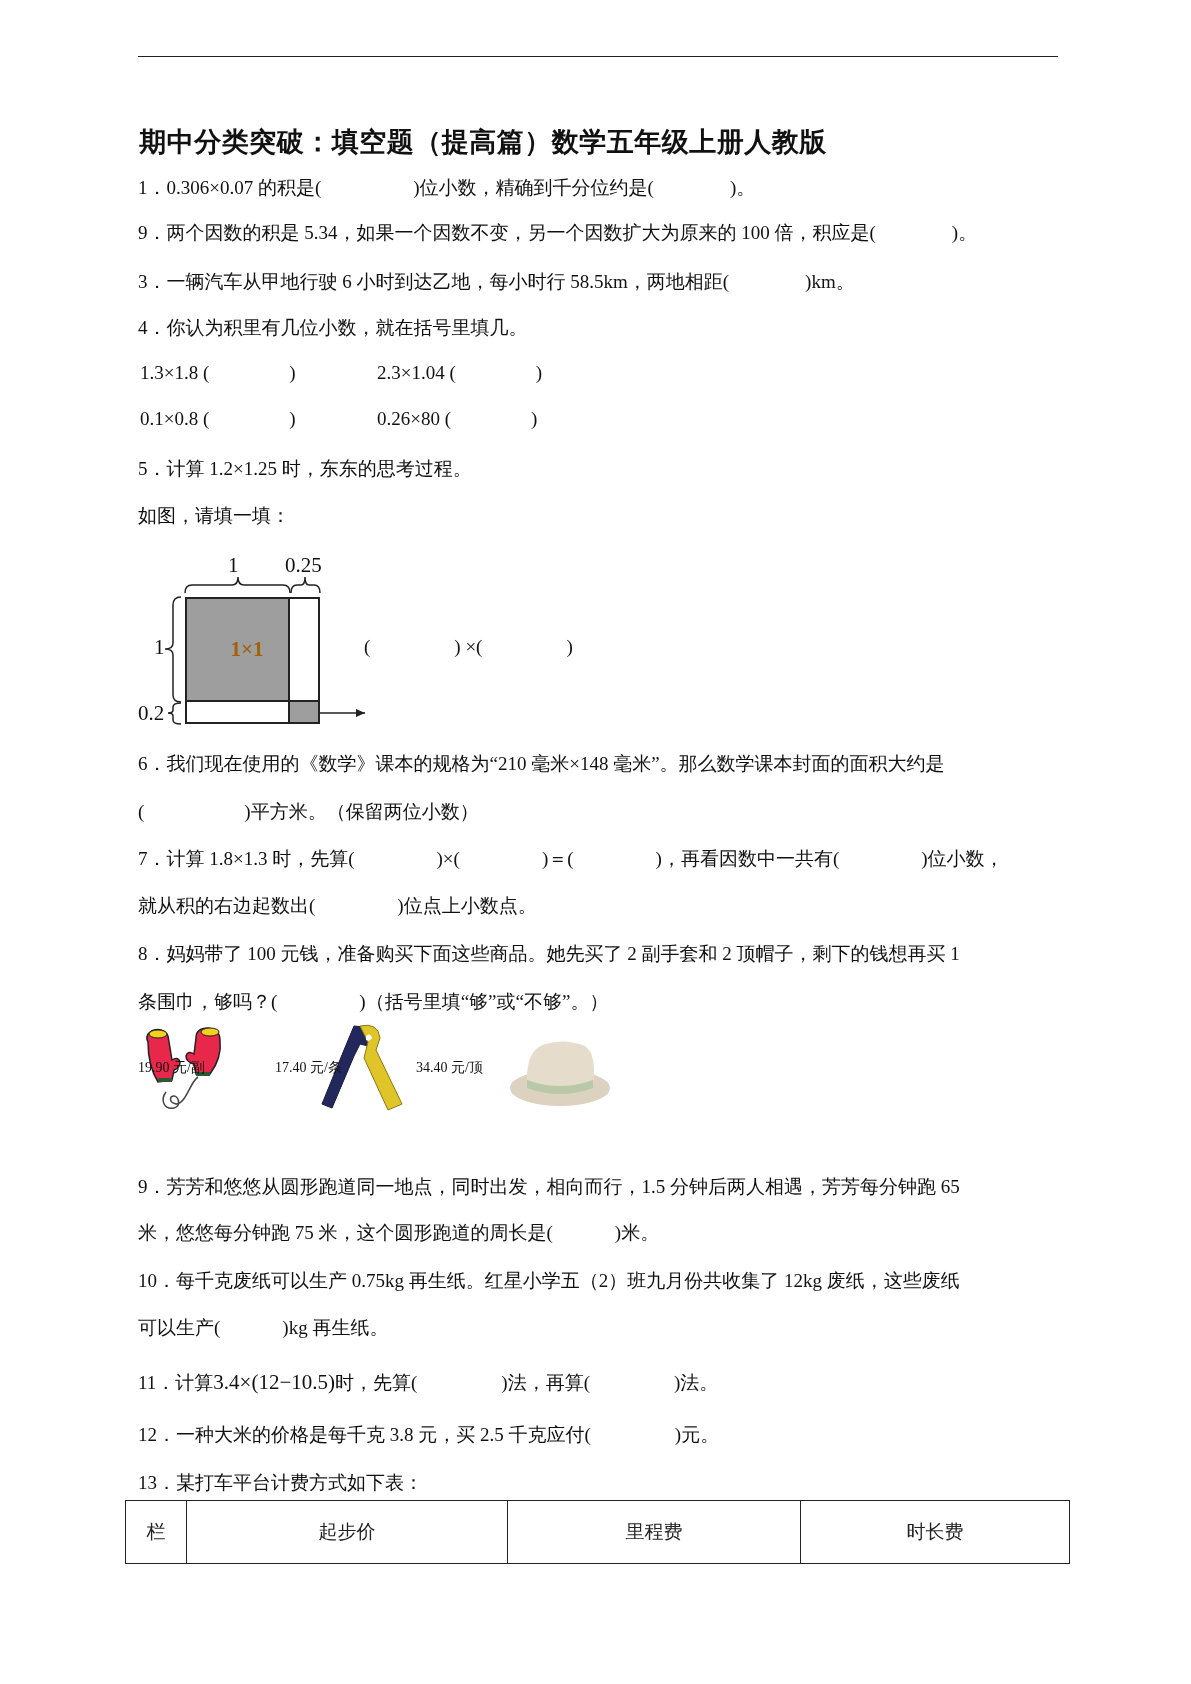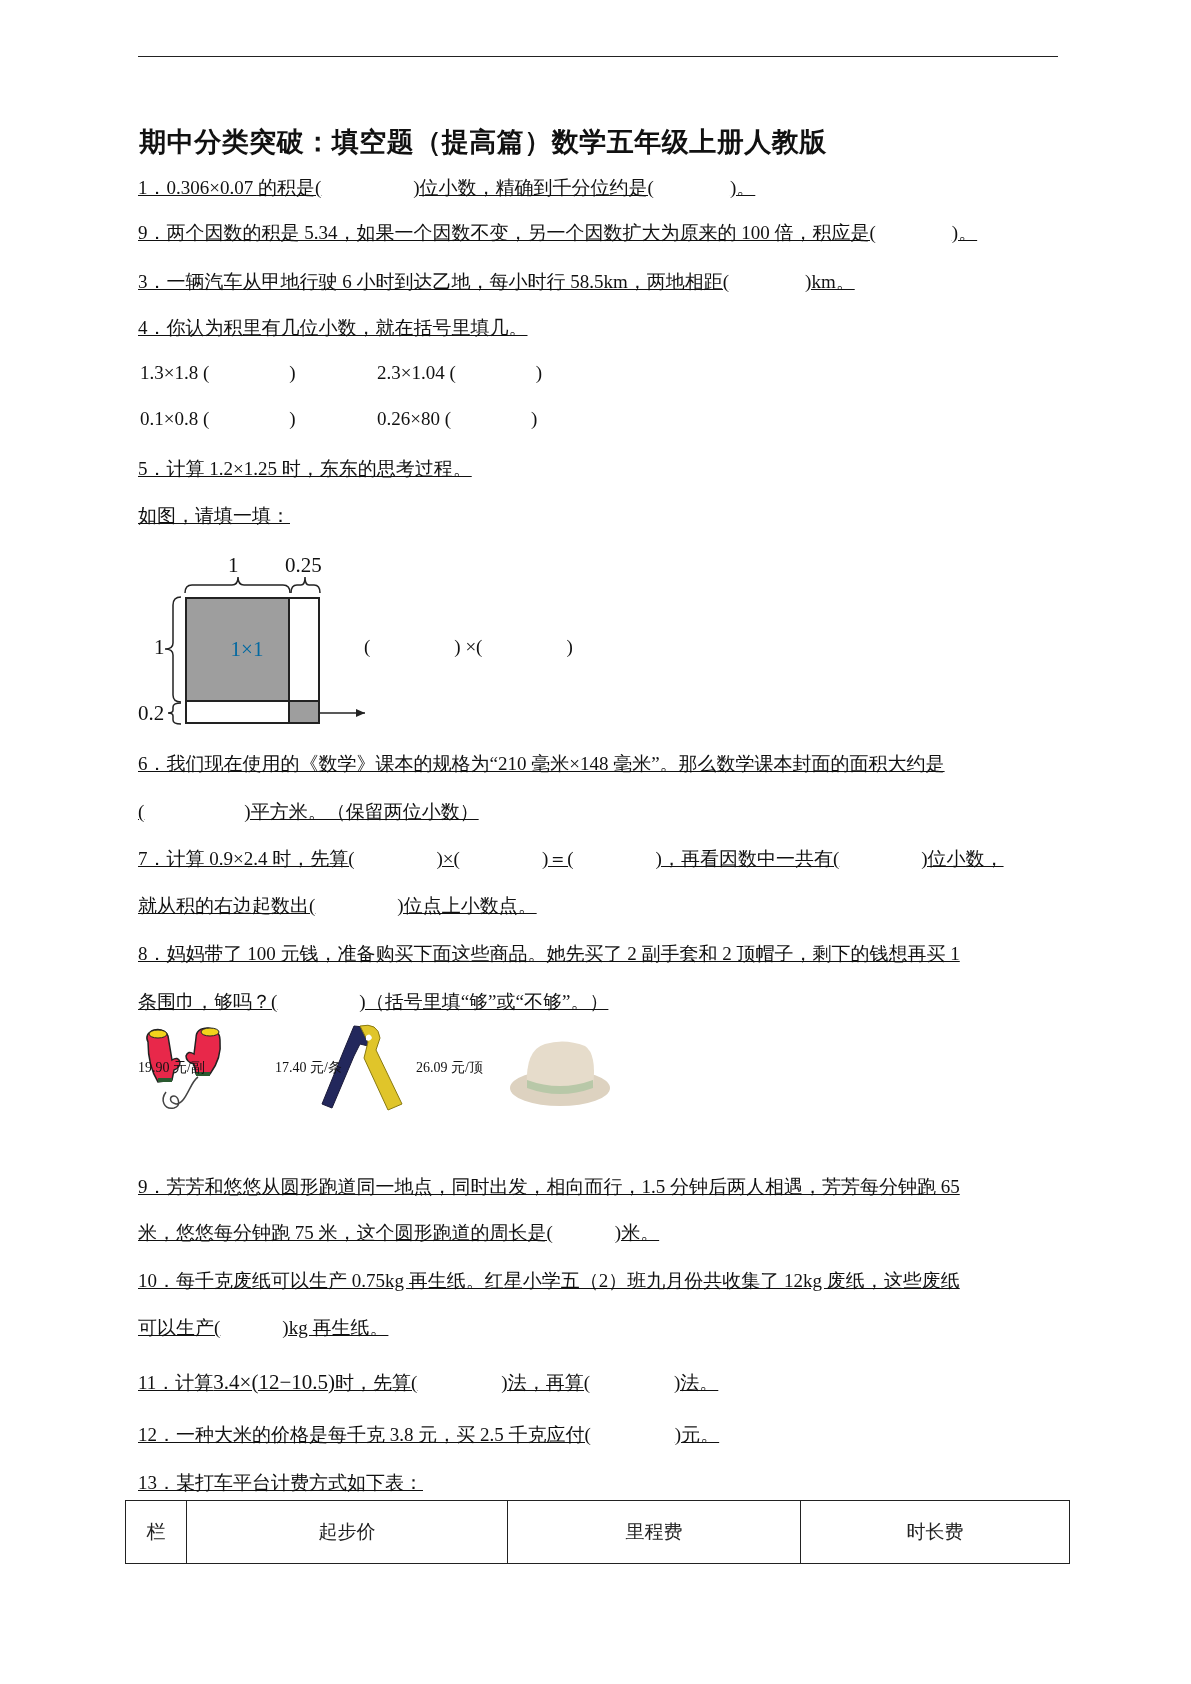--- a/index.html
+++ b/index.html
@@ -6,31 +6,31 @@
   body {
     width: 1191px; height: 1684px; position: relative; overflow: hidden;
     font-family: "Liberation Serif", "DejaVu Serif", serif;
     color: #111;
   }
   .top-rule { position: absolute; left: 138px; top: 56px; width: 920px; height: 0; border-top: 1.5px solid #222; }
   .title {
     position: absolute; left: 0; width: 966px; top: 124px; text-align: center;
     font-family: "DejaVu Sans", "Liberation Sans", sans-serif; font-weight: bold; font-size: 27px; letter-spacing: 0.5px;
   }
-  .line { position: absolute; left: 138px; font-size: 19px; white-space: nowrap; line-height: 24px; text-decoration: underline; }
+  .line { position: absolute; left: 138px; font-size: 19px; white-space: nowrap; line-height: 24px; }
   .blank { display: inline-block; }
   .pair { position: absolute; font-size: 19px; white-space: nowrap; }
   
   .diagram { position: absolute; left: 140px; top: 555px; width: 230px; height: 175px; }
   .d-label { position: absolute; font-size: 21px; }
   .gray-sq { position: absolute; left: 45px; top: 42px; width: 105px; height: 105px; background: #9e9e9e; border: 2px solid #222; box-sizing: border-box; }
   .right-strip { position: absolute; left: 150px; top: 42px; width: 30px; height: 105px; border: 2px solid #222; border-left: none; box-sizing: border-box; background: #fff; }
   .bottom-strip { position: absolute; left: 45px; top: 147px; width: 105px; height: 22px; border: 2px solid #222; border-top: none; box-sizing: border-box; background: #fff; }
   .corner { position: absolute; left: 150px; top: 147px; width: 30px; height: 22px; background: #9e9e9e; border: 2px solid #222; border-top: none; border-left: none; box-sizing: border-box; }
-  .inner-label { position: absolute; left: 45px; top: 82px; width: 124px; text-align: center; font-size: 21px; color: #0369a1; }
+  .inner-label { position: absolute; left: 45px; top: 82px; width: 124px; text-align: center; font-size: 21px; color: #a16207; font-weight: bold; }
   .goods { position: absolute; top: 1020px; left: 0; width: 1191px; height: 100px; }
   .good-img { position: absolute; }
   .price { position: absolute; top: 1059px; font-size: 14px; white-space: nowrap; }
   table.fee { position: absolute; left: 125px; top: 1500px; width: 945px; border-collapse: collapse; }
   table.fee td { border: 1.5px solid #222; height: 60px; text-align: center; font-family: "DejaVu Sans", sans-serif; font-size: 19px; color: #222; }
 </style>
 </head>
 <body>
 
 <div class="top-rule"></div>
@@ -92,21 +92,21 @@
 <div class="pair" style="left:364px; top:636px">
   <span>(</span><span class="blank" style="width:84px"></span><span>) ×(</span><span class="blank" style="width:84px"></span><span>)</span>
 </div>
 
 <div class="line" style="top:752px">6．我们现在使用的《数学》课本的规格为“210 毫米×148 毫米”。那么数学课本封面的面积大约是</div>
 <div class="line" style="top:800px">
   <span>(</span><span class="blank" style="width:100px"></span><span>)平方米。（保留两位小数）</span>
 </div>
 
 <div class="line" style="top:847px">
-  <span>7．计算 0.9×2.4 时，先算(</span><span class="blank" style="width:82px"></span><span>)×(</span><span class="blank" style="width:82px"></span><span>)＝(</span><span class="blank" style="width:82px"></span><span>)，再看因数中一共有(</span><span class="blank" style="width:82px"></span><span>)位小数，</span>
+  <span>7．计算 1.8×1.3 时，先算(</span><span class="blank" style="width:82px"></span><span>)×(</span><span class="blank" style="width:82px"></span><span>)＝(</span><span class="blank" style="width:82px"></span><span>)，再看因数中一共有(</span><span class="blank" style="width:82px"></span><span>)位小数，</span>
 </div>
 <div class="line" style="top:894px">
   <span>就从积的右边起数出(</span><span class="blank" style="width:82px"></span><span>)位点上小数点。</span>
 </div>
 
 <div class="line" style="top:942px">8．妈妈带了 100 元钱，准备购买下面这些商品。她先买了 2 副手套和 2 顶帽子，剩下的钱想再买 1</div>
 <div class="line" style="top:990px">
   <span>条围巾，够吗？(</span><span class="blank" style="width:82px"></span><span>)（括号里填“够”或“不够”。）</span>
 </div>
 
@@ -126,21 +126,21 @@
     <path d="M48 14 Q52 10 54 16 Q52 20 48 18 Z" fill="#fff"></path>
   </svg>
   <svg class="good-img" style="left:505px; top:10px" width="110" height="85" viewBox="0 0 110 85">
     <ellipse cx="55" cy="58" rx="50" ry="18" fill="#ddd2c0"></ellipse>
     <path d="M22 56 Q20 20 40 14 Q60 8 80 16 Q92 24 88 56 Z" fill="#e6dccb"></path>
     <path d="M22 50 Q55 62 88 50 L88 58 Q55 70 22 58 Z" fill="#b8c8a8"></path>
   </svg>
 </div>
 <div class="price" style="left:138px">19.90 元/副</div>
 <div class="price" style="left:275px">17.40 元/条</div>
-<div class="price" style="left:416px">26.09 元/顶</div>
+<div class="price" style="left:416px">34.40 元/顶</div>
 
 <div class="line" style="top:1175px">9．芳芳和悠悠从圆形跑道同一地点，同时出发，相向而行，1.5 分钟后两人相遇，芳芳每分钟跑 65</div>
 <div class="line" style="top:1221px">
   <span>米，悠悠每分钟跑 75 米，这个圆形跑道的周长是(</span><span class="blank" style="width:62px"></span><span>)米。</span>
 </div>
 
 <div class="line" style="top:1269px">10．每千克废纸可以生产 0.75kg 再生纸。红星小学五（2）班九月份共收集了 12kg 废纸，这些废纸</div>
 <div class="line" style="top:1316px">
   <span>可以生产(</span><span class="blank" style="width:62px"></span><span>)kg 再生纸。</span>
 </div>

